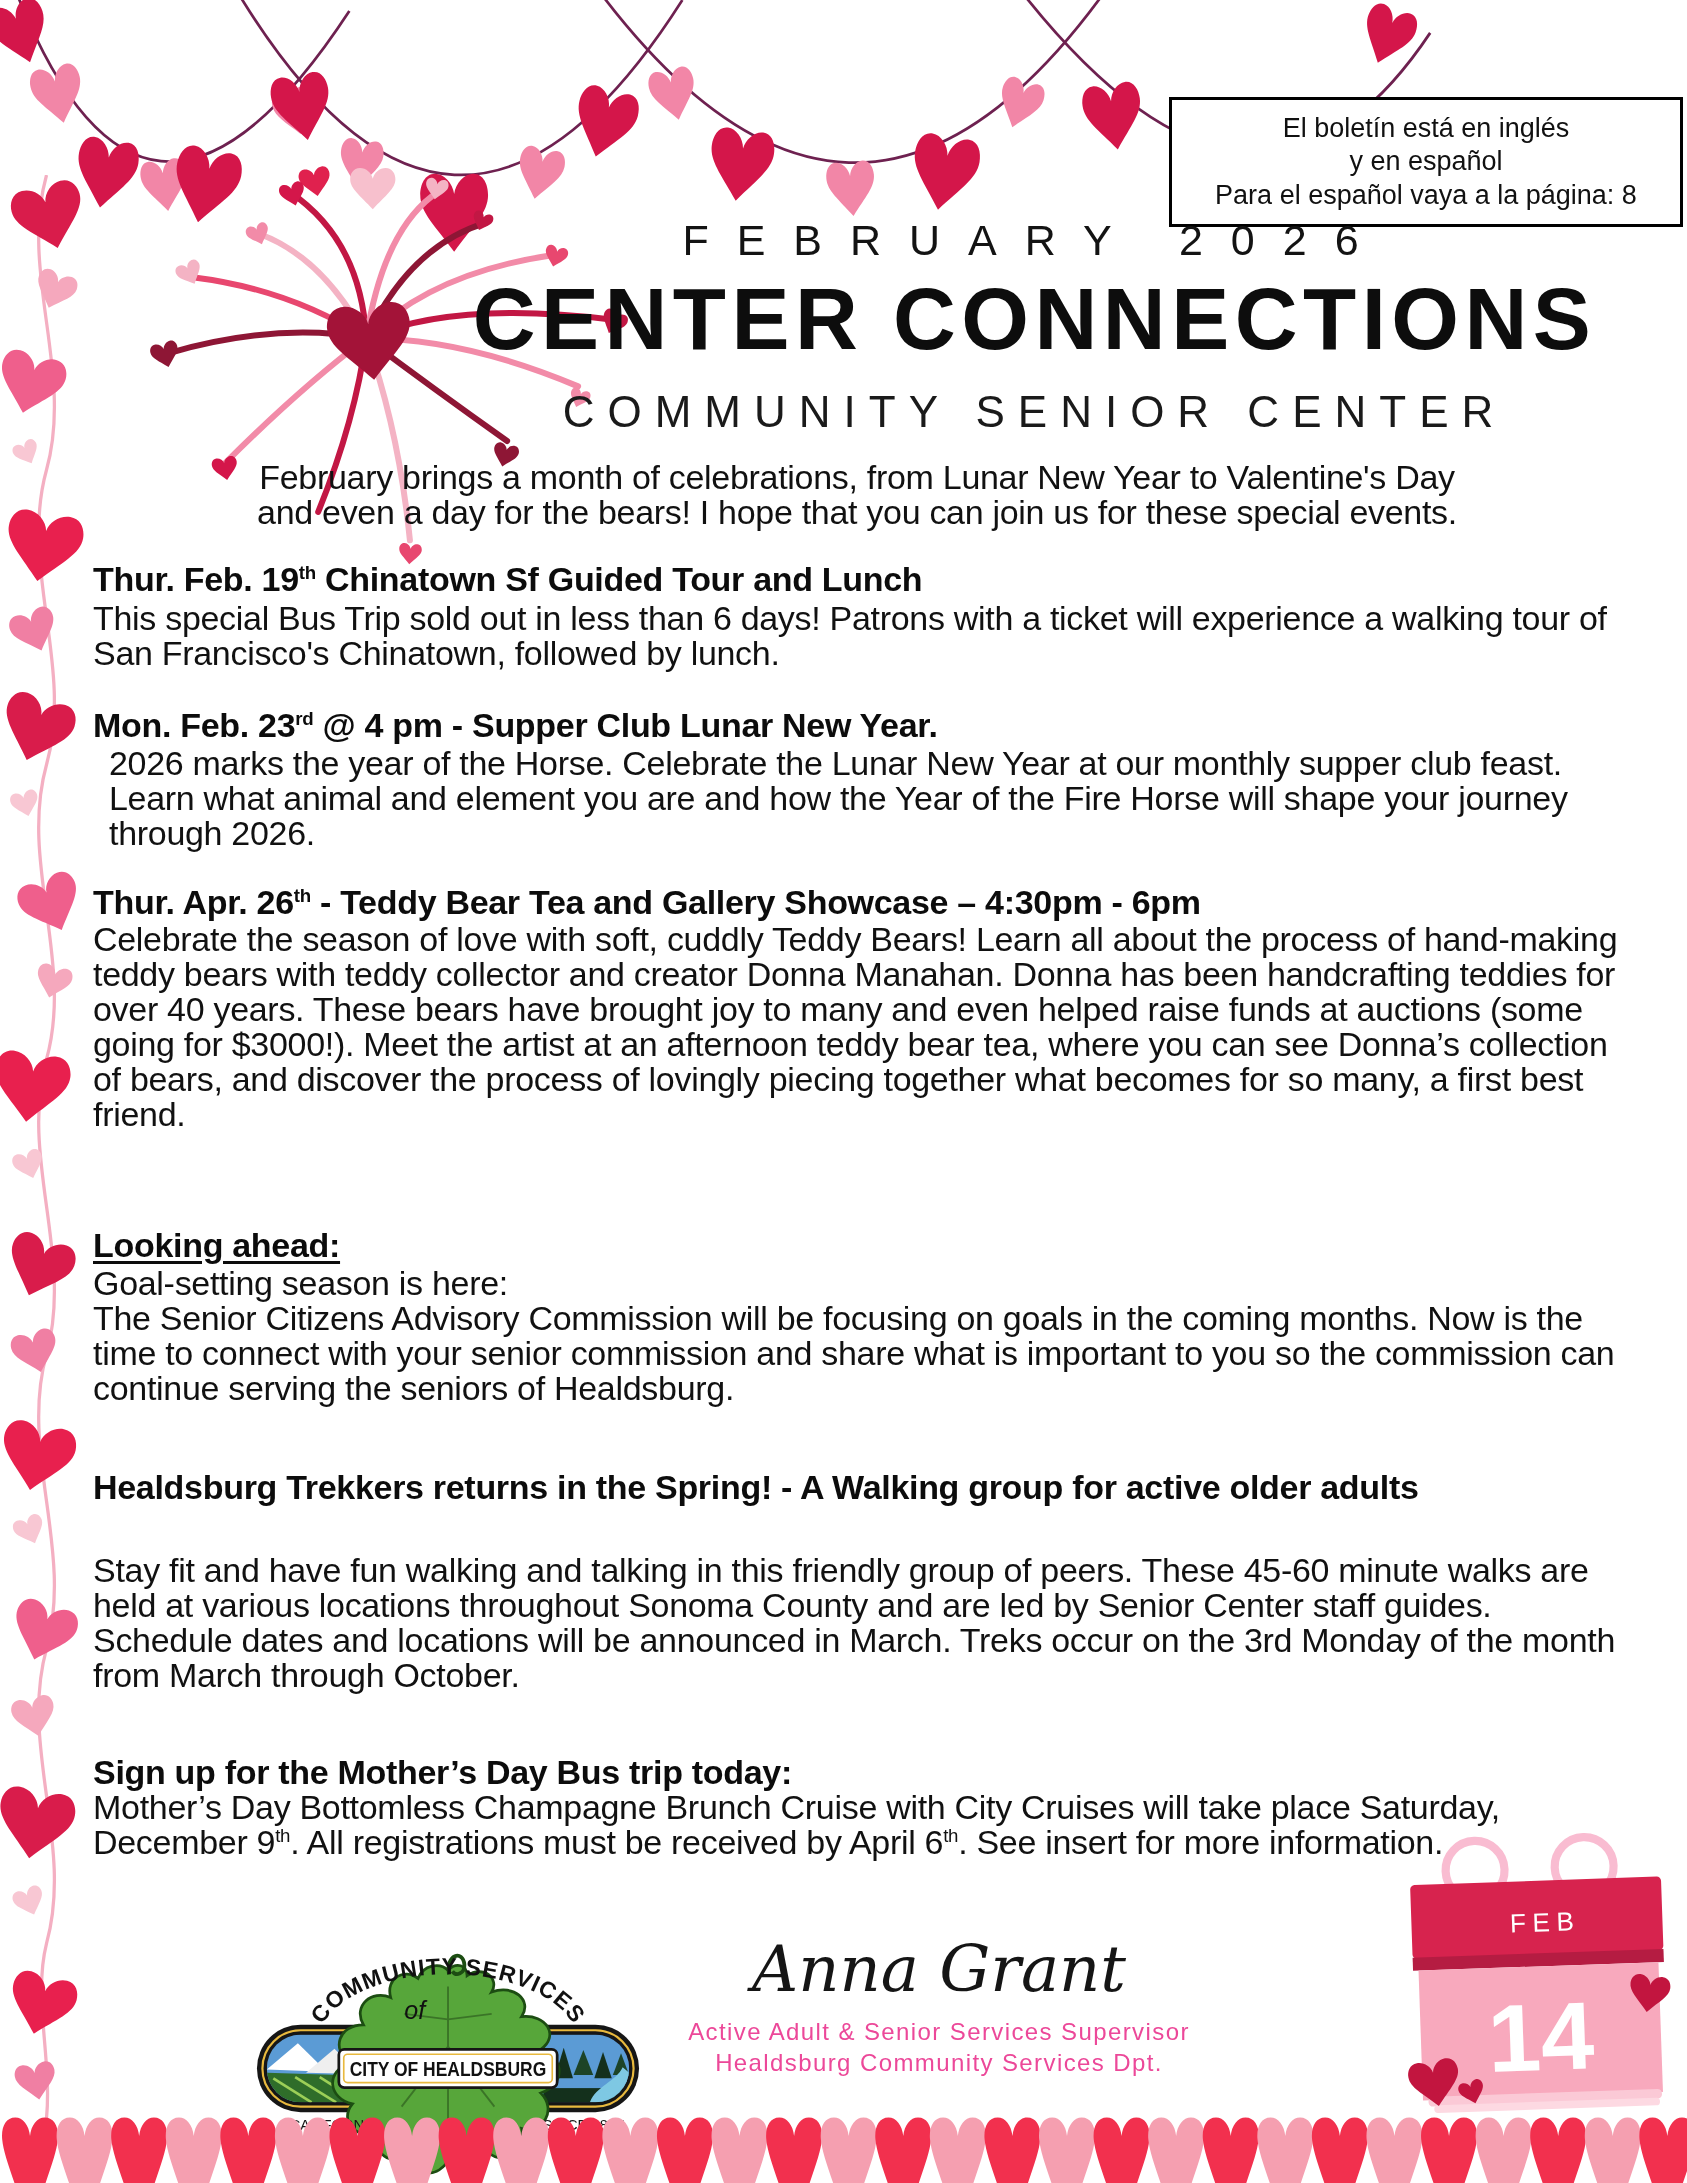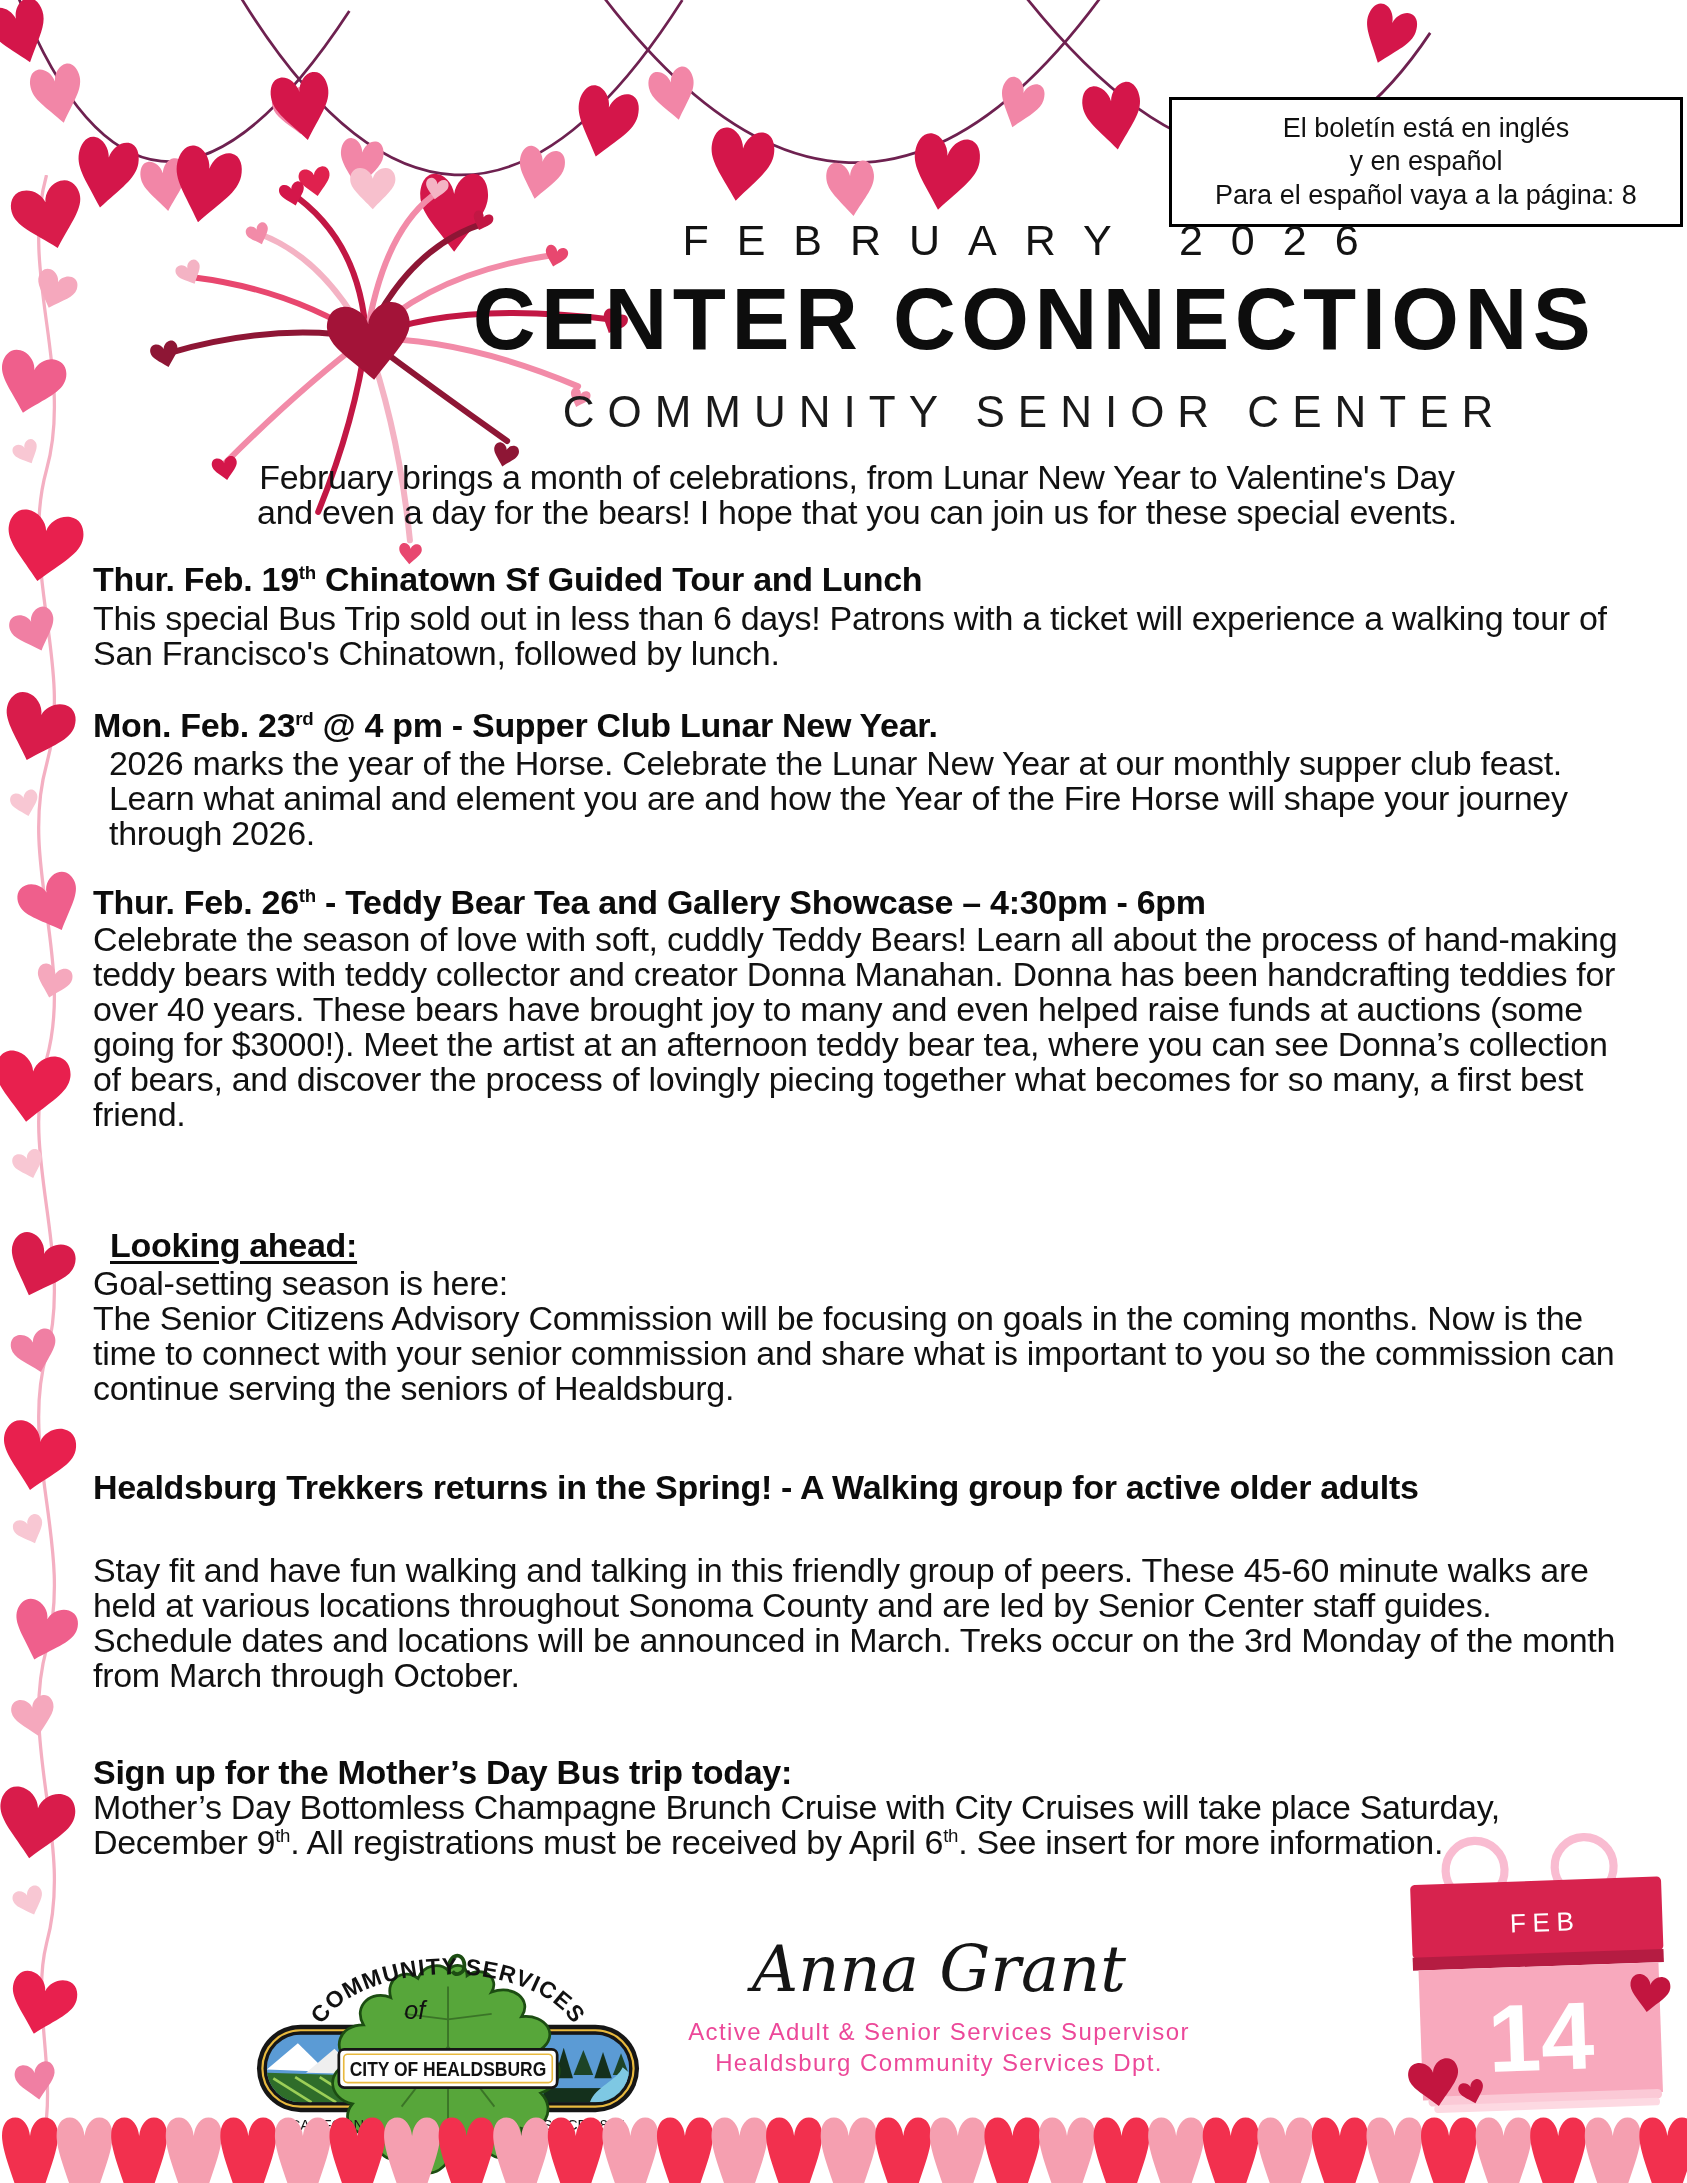--- a/index.html
+++ b/index.html
@@ -10,21 +10,21 @@
   .lang-box{border:3.8px solid #000;background:#fff;text-align:center;
             font-size:27px;line-height:1.24;padding:12px 14px;box-sizing:border-box;}
   .month{font-size:43px;font-weight:500;letter-spacing:28px;color:#131313;}
   .title{font-size:87px;font-weight:800;letter-spacing:5.5px;line-height:1;color:#0d0d0d;}
   .subtitle{font-size:44px;font-weight:300;letter-spacing:13px;color:#1a1a1a;}
   .center{text-align:center;}
   .b{font-size:34px;line-height:35px;letter-spacing:-0.3px;color:#111;}
   .h{font-size:34px;line-height:36px;letter-spacing:-0.3px;font-weight:700;color:#0c0c0c;}
   .pre{white-space:pre-line;}
   sup{font-size:.55em;line-height:0;}
-  .underline{text-decoration:underline;text-decoration-thickness:2.7px;text-underline-offset:4.4px;margin-left:17px;}
+  .underline{text-decoration:underline;text-decoration-thickness:2.7px;text-underline-offset:4.4px;}
   .signature{font-family:"DejaVu Serif", serif;font-style:italic;font-size:64px;color:#151515;}
   .role{font-size:24px;line-height:1.32;letter-spacing:1.4px;color:#ec4899;}
   svg text{font-family:"Liberation Sans", sans-serif;}
 </style>
 </head>
 <body>
 
 <div class="page">
 
   <svg width="0" height="0" style="position:absolute" aria-hidden="true">
@@ -144,21 +144,21 @@
     <span>Thur. Feb. 19</span><sup>th</sup><span> Chinatown Sf Guided Tour and Lunch</span>
   </div>
   <div class="abs b" style="left:93px;top:601px;width:1528px;">This special Bus Trip sold out in less than 6 days! Patrons with a ticket will experience a walking tour of San Francisco's Chinatown, followed by lunch.</div>
 
   <div class="abs h" style="left:93px;top:707px;width:1528px;">
     <span>Mon. Feb. 23</span><sup>rd</sup><span> @ 4 pm - Supper Club Lunar New Year.</span>
   </div>
   <div class="abs b" style="left:109px;top:746px;width:1528px;">2026 marks the year of the Horse. Celebrate the Lunar New Year at our monthly supper club feast. Learn what animal and element you are and how the Year of the Fire Horse will shape your journey through 2026.</div>
 
   <div class="abs h" style="left:93px;top:884px;width:1528px;">
-    <span>Thur. Feb. 26</span><sup>th</sup><span> - Teddy Bear Tea and Gallery Showcase – 4:30pm - 6pm</span>
+    <span>Thur. Apr. 26</span><sup>th</sup><span> - Teddy Bear Tea and Gallery Showcase – 4:30pm - 6pm</span>
   </div>
   <div class="abs b" style="left:93px;top:922px;width:1528px;">Celebrate the season of love with soft, cuddly Teddy Bears! Learn all about the process of hand-making teddy bears with teddy collector and creator Donna Manahan. Donna has been handcrafting teddies for over 40 years. These bears have brought joy to many and even helped raise funds at auctions (some going for $3000!). Meet the artist at an afternoon teddy bear tea, where you can see Donna’s collection of bears, and discover the process of lovingly piecing together what becomes for so many, a first best friend.</div>
 
   <div class="abs h underline" style="left:93px;top:1227px;width:1528px;">Looking ahead:</div>
   <div class="abs b pre" style="left:93px;top:1266px;width:1528px;">Goal-setting season is here:
 The Senior Citizens Advisory Commission will be focusing on goals in the coming months. Now is the time to connect with your senior commission and share what is important to you so the commission can continue serving the seniors of Healdsburg.</div>
 
   <div class="abs h" style="left:93px;top:1469px;width:1528px;">Healdsburg Trekkers returns in the Spring! - A Walking group for active older adults</div>
   <div class="abs b" style="left:93px;top:1553px;width:1528px;">Stay fit and have fun walking and talking in this friendly group of peers. These 45-60 minute walks are held at various locations throughout Sonoma County and are led by Senior Center staff guides. Schedule dates and locations will be announced in March. Treks occur on the 3rd Monday of the month from March through October.</div>
 

